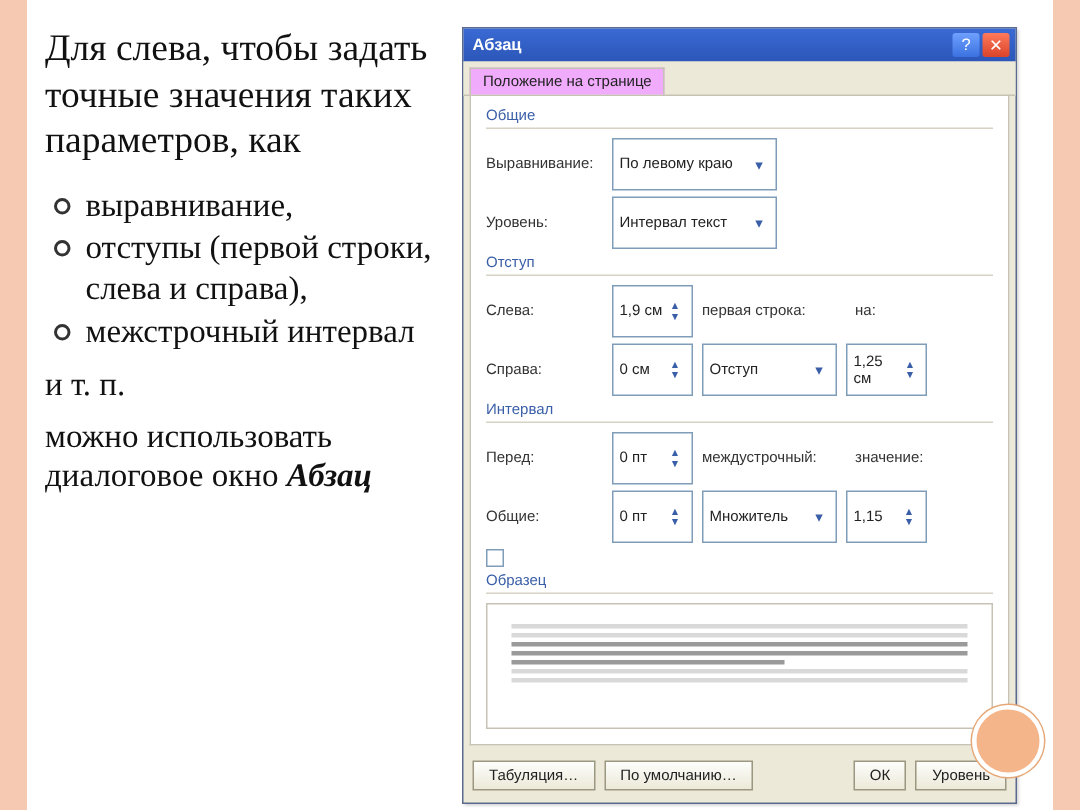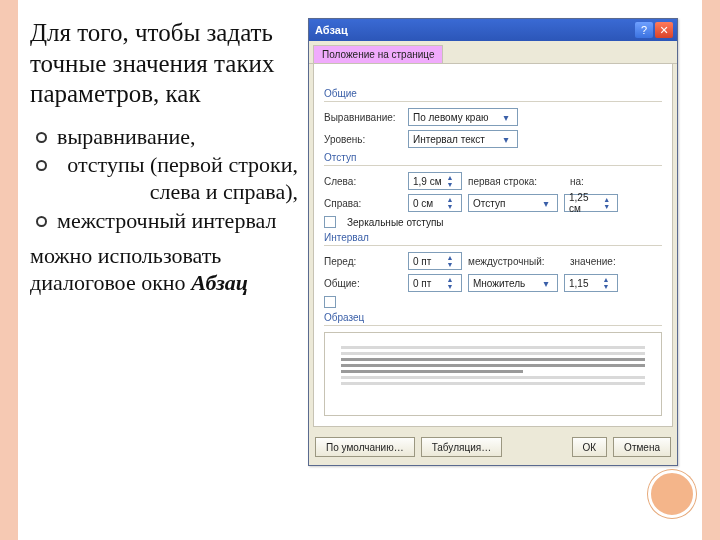--- a/index.html
+++ b/index.html
@@ -10,21 +10,21 @@
     position: relative;
     overflow: hidden;
   }
   .stripe { position: absolute; top: 0; bottom: 0; width: 18px; background: #f6c9b3; }
   .stripe.left { left: 0; }
   .stripe.right { right: 0; }
   .slide { position: absolute; left: 18px; right: 18px; top: 0; bottom: 0; padding: 18px 10px 10px 12px; }
   .cols { display: flex; gap: 10px; height: 100%; }
   .leftcol { width: 268px; font-size: 22px; line-height: 1.22; color: #111; }
   .leftcol h1 { font-weight: normal; font-size: 25px; margin-bottom: 14px; }
-  .bullets { margin: 0 0 8px 6px; text-align: right; }
+  .bullets { margin: 0 0 8px 6px; }
   .bullets .row { display: flex; align-items: flex-start; margin-bottom: 2px; }
   .bullets .ring { width: 11px; height: 11px; border: 2px solid #333; border-radius: 50%; margin: 8px 10px 0 0; flex-shrink: 0; }
   .tail { margin-bottom: 8px; }
   .para2 { margin-top: 2px; }
   .para2 .em { font-style: italic; font-weight: bold; }
 
   .rightcol { flex: 1; position: relative; }
   .dialog {
     width: 370px; font-family: Tahoma, Arial, sans-serif; font-size: 10px;
     color: #222; background: #ece9d8; border: 1px solid #5a6a8f;
@@ -38,27 +38,27 @@
   .tb-btn { width: 18px; height: 16px; margin-left: 2px; display: inline-flex; align-items: center; justify-content: center; font-size: 11px; border-radius: 2px; }
   .tb-help { background: linear-gradient(#6fa0ff,#3b72e0); color:#fff; }
   .tb-close { background: linear-gradient(#ff7a5a,#d9432a); color:#fff; }
 
   .tabs { display: flex; background:#ece9d8; padding: 4px 4px 0 4px; border-bottom:1px solid #c7c3b4; font-size:10px; }
   .tab { padding: 3px 8px; border:1px solid #c7c3b4; border-bottom:none; margin-right:2px; background:#f0abfc; cursor:default; }
   .tab.active { background:#fff; position:relative; top:1px; border-bottom:1px solid #fff; color:#b36b2e; }
 
   .pane { background:#fff; margin: 0 4px 4px 4px; padding: 8px 10px 10px 10px; border:1px solid #c7c3b4; border-top:none; }
   .grp-title { color:#3a5fa8; font-size:10px; margin: 4px 0 6px 0; border-bottom:1px solid #d6d2c4; padding-bottom:2px; }
-  .grp-title.first { margin-top: 16px; }
+  .grp-title.first { margin-top: 0; }
 
   .field-row { display:flex; align-items:center; margin-bottom:4px; gap:6px; }
   .lbl { width: 78px; color:#333; white-space: nowrap; }
   .lbl2 { width: 96px; color:#333; white-space: nowrap; text-align:left; }
   .input, .combo, .spin {
-    height:18px; border:1px solid #7f9db9; background:#fff; display:inline-flex; align-items:center;
+    height:35px; border:1px solid #7f9db9; background:#fff; display:inline-flex; align-items:center;
     padding: 0 4px; font-size:10px; color:#222;
   }
   .combo { width: 110px; justify-content:space-between; }
   .combo .arr, .spin .spbtns { width:14px; text-align:center; color:#3a5fa8; }
   .spin { width:54px; justify-content:space-between; }
   .spin .spbtns { display:flex; flex-direction:column; line-height:7px; font-size:7px; }
   .chk { width:12px; height:12px; border:1px solid #7f9db9; background:#fff; display:inline-block; margin-right:5px; }
 
   .preview { border:1px solid #c7c3b4; background:#fff; height:84px; margin-top:4px; padding:10px 16px; }
   .pline { height:3px; background:#d9d9d9; margin:3px 0; }
@@ -73,35 +73,36 @@
 </style>
 </head>
 <body>
 
 <div class="stripe left"></div>
 <div class="stripe right"></div>
 
 <div class="slide">
   <div class="cols">
     <div class="leftcol">
-      <h1>Для того, чтобы задать точные значения таких параметров, как</h1>
+      <h1>Для слева, чтобы задать точные значения таких параметров, как</h1>
       <div class="bullets">
         <div class="row">
             <span class="ring"></span>
             <span>выравнивание,</span>
           </div>
         <div class="row">
             <span class="ring"></span>
             <span>отступы (первой строки, слева и справа),</span>
           </div>
         <div class="row">
             <span class="ring"></span>
             <span>межстрочный интервал</span>
           </div>
       </div>
+      <div class="tail">и т. п.</div>
       <div class="para2">
         <span>можно использовать диалоговое окно </span><span class="em">Абзац</span>
       </div>
     </div>
 
     <div class="rightcol">
       <div class="dialog">
         <div class="titlebar">
           <span class="ttl">Абзац</span>
           <span class="tb-btn tb-help">?</span>
@@ -145,24 +146,20 @@
                 <span class="spbtns">▲<br>▼</span>
               </span>
             <span class="combo" style="width:90px">
                 <span>Отступ</span>
                 <span class="arr">▾</span>
               </span>
             <span class="spin">
                 <span>1,25 см</span>
                 <span class="spbtns">▲<br>▼</span>
               </span>
-          </div>
-          <div class="field-row">
-            <span class="chk"></span>
-            <span>Зеркальные отступы</span>
           </div>
 
           <div class="grp-title">Интервал</div>
           <div class="field-row">
             <span class="lbl">Перед:</span>
             <span class="spin">
                 <span>0 пт</span>
                 <span class="spbtns">▲<br>▼</span>
               </span>
             <span class="lbl2">междустрочный:</span>
@@ -193,24 +190,24 @@
               <div class="pline"></div>
             <div class="pline mid"></div>
               <div class="pline mid"></div>
               <div class="pline mid short"></div>
             <div class="pline"></div>
               <div class="pline"></div>
           </div>
         </div>
 
         <div class="btnbar">
+          <span class="wbtn">Табуляция…</span>
           <span class="wbtn">По умолчанию…</span>
-          <span class="wbtn">Табуляция…</span>
           <span class="spacer"></span>
           <span class="wbtn">ОК</span>
-          <span class="wbtn">Отмена</span>
+          <span class="wbtn">Уровень</span>
         </div>
       </div>
     </div>
   </div>
 </div>
 
 <div class="circle-deco"></div>
 
 </body></html>

